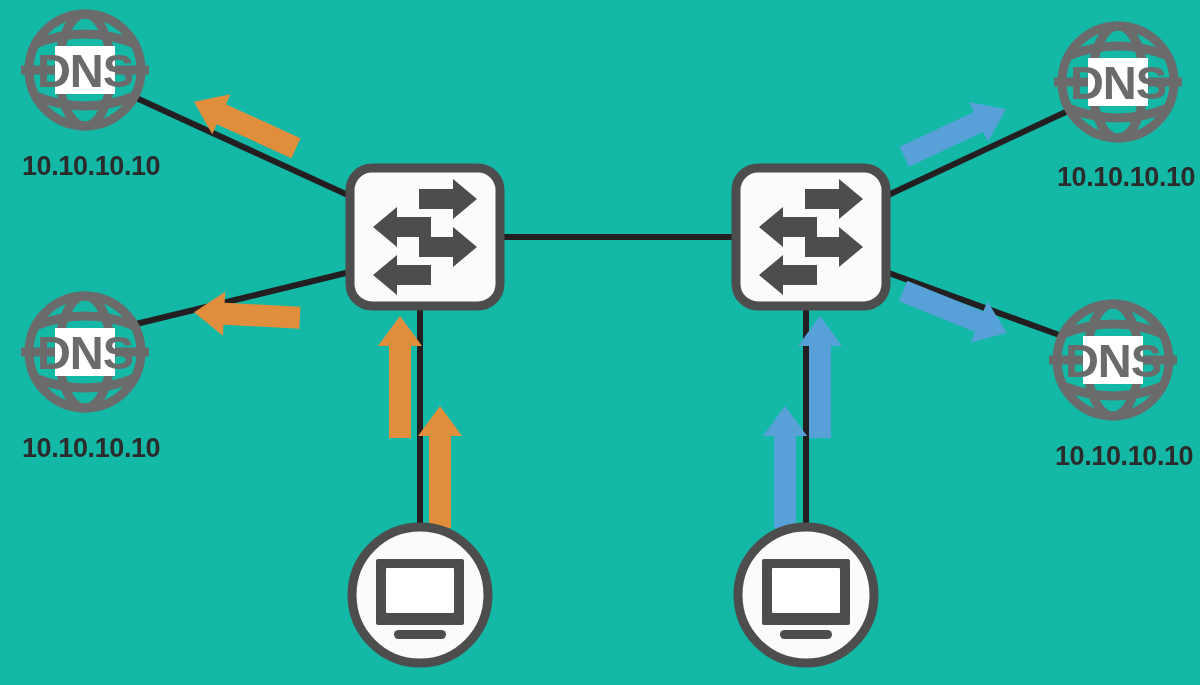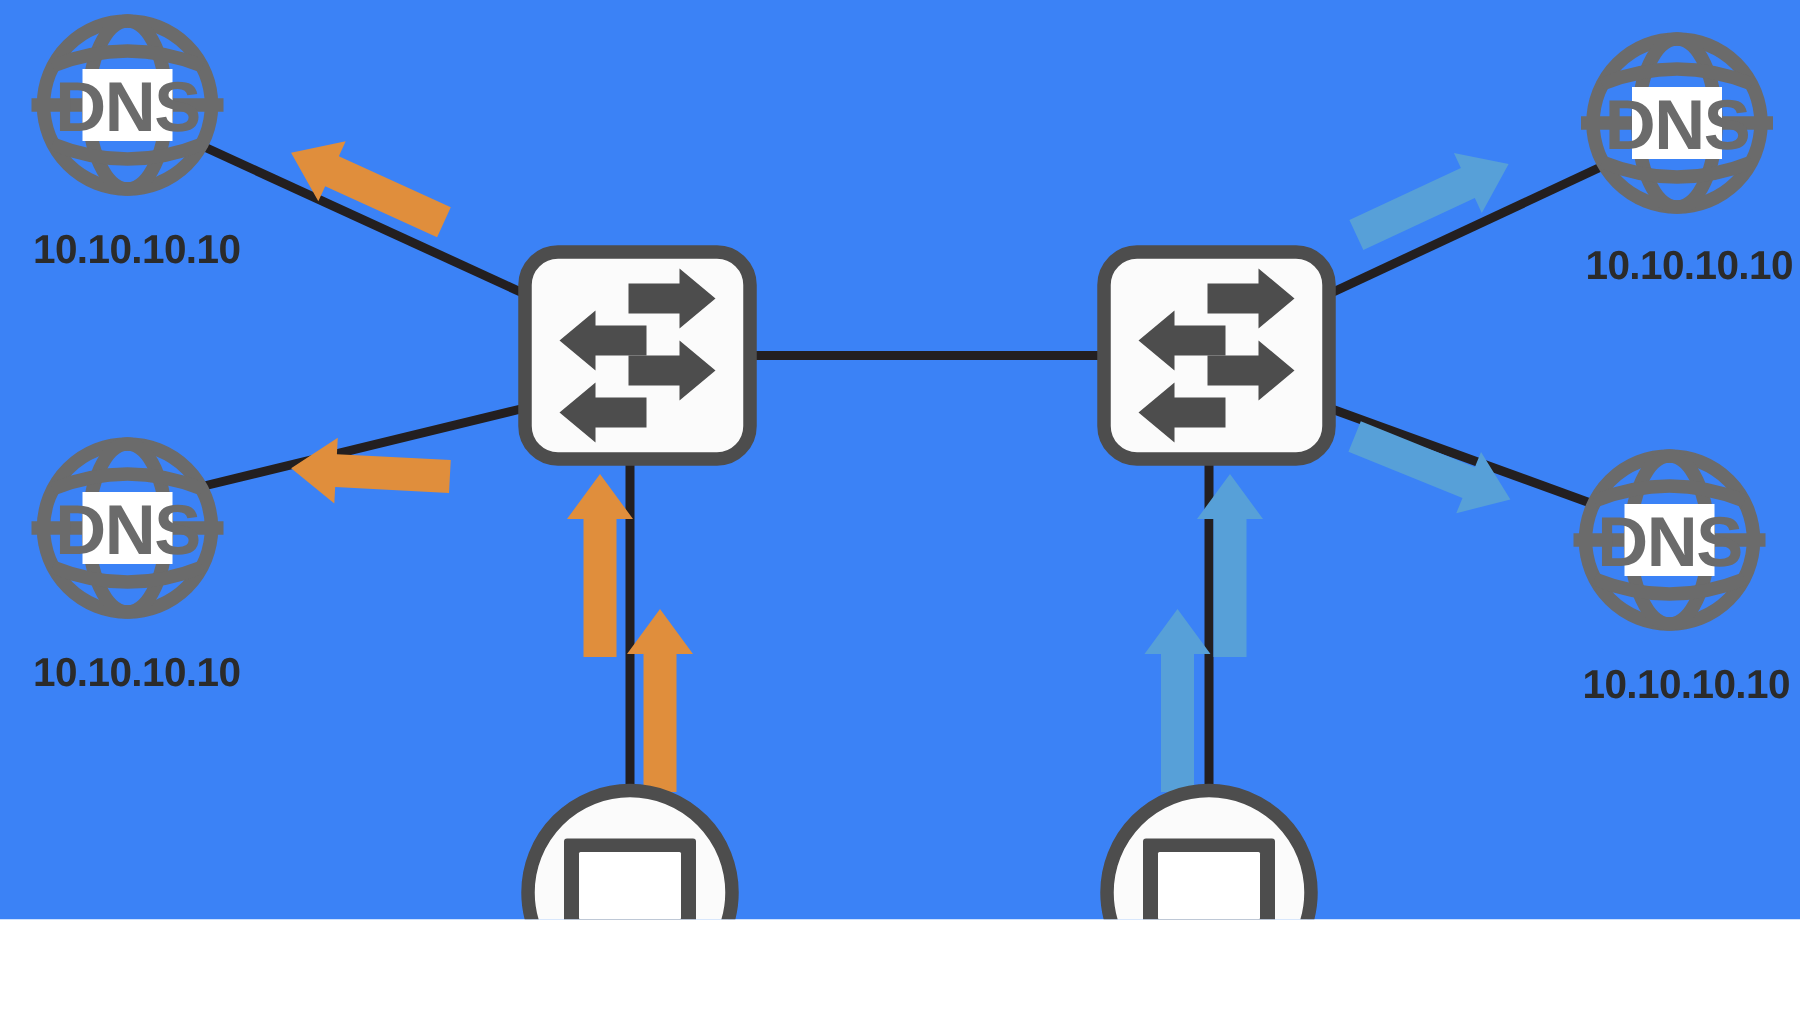--- a/index.html
+++ b/index.html
@@ -6,22 +6,22 @@
     margin: 0;
     padding: 0;
     background: #ffffff;
   }
   body {
     font-family: "Liberation Sans", sans-serif;
   }
   #diagram-root {
     position: relative;
     width: 1200px;
-    height: 613px;
-    background: #3b82f6;
+    height: 685px;
+    background: #14b8a6;
     overflow: hidden;
   }
   #diagram-svg {
     position: absolute;
     top: 0;
     left: 0;
     width: 1200px;
     height: 685px;
     display: block;
   }

